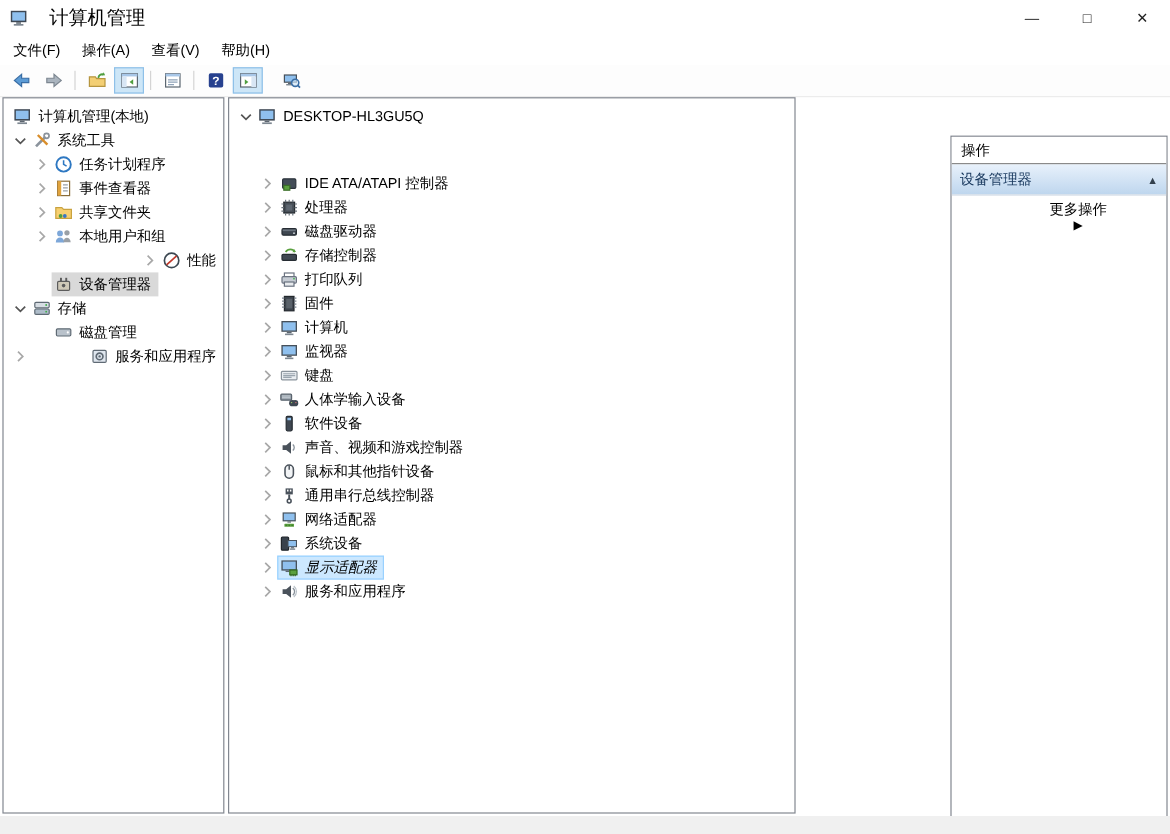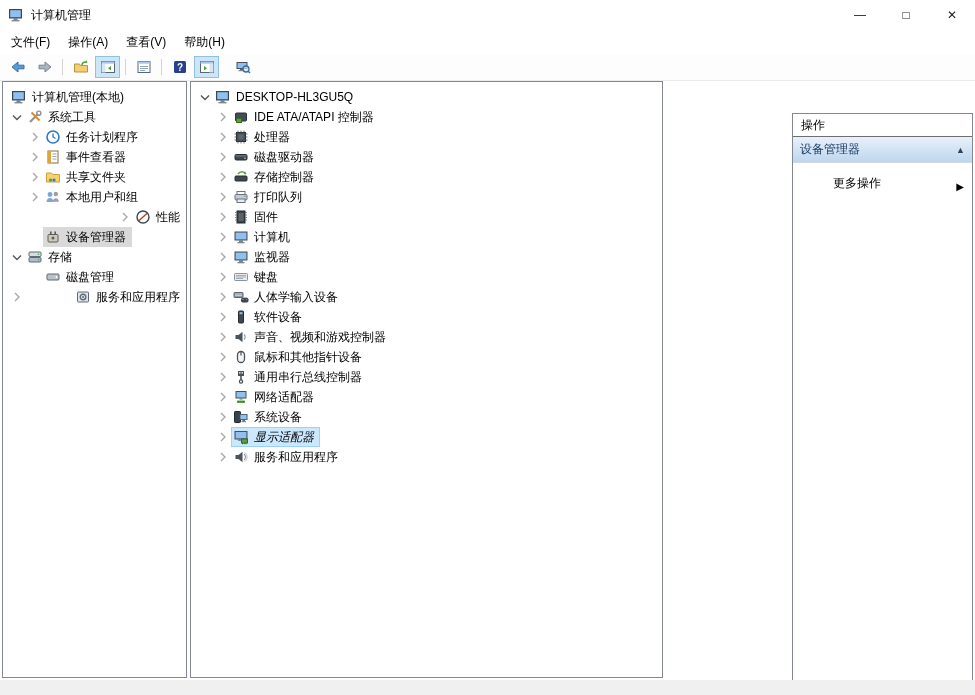--- a/index.html
+++ b/index.html
@@ -4,21 +4,21 @@
 <style>
   html,body{margin:0;padding:0;}
   body{
     width:975px;height:695px;position:relative;overflow:hidden;
     background:#ffffff;color:#000;
     font-family:"Liberation Sans","DejaVu Sans",sans-serif;font-size:12px;
   }
   
   .titlebar{height:30px;display:flex;align-items:center;background:#fff;}
   .title-icon{width:16px;height:16px;margin-left:8px;flex:none;}
-  .title-text{margin-left:7px;font-size:12px;text-align:right;}
+  .title-text{margin-left:17px;font-size:16px;text-align:right;}
   .win-controls{margin-left:auto;display:flex;height:100%;}
   .win-btn{width:46px;height:100%;display:flex;align-items:center;justify-content:center;
     font-size:12px;color:#222;cursor:default;}
   
   .menubar{height:24px;display:flex;align-items:center;padding-left:2px;background:#fff;}
   .menu-item{padding:4px 9px;}
   
   .toolbar{height:26px;display:flex;align-items:center;padding-left:4px;background:#fdfdfd;
     border-bottom:1px solid #ececec;}
   .tb-btn{width:25px;height:22px;display:flex;align-items:center;justify-content:center;
@@ -41,21 +41,21 @@
   .sel.blue{background:#cce8ff;border-color:#99d1ff;}
   .ic{width:16px;height:16px;flex:none;margin-right:5px;display:flex;align-items:center;justify-content:center;}
   .lb{padding-right:2px;}
   
   .actions-header{height:22px;line-height:22px;padding-left:8px;border-bottom:1px solid #6e6e6e;
     background:#fff;}
   .actions-section{height:25px;display:flex;align-items:center;padding:0 7px;
     background:linear-gradient(#e8f1fb,#bed6ee);border-bottom:1px solid #cfd9e4;}
   .actions-section-label{flex:1;color:#16365c;}
   .collapse-glyph{font-size:9px;color:#33404d;}
-  .more-row{height:26px;display:flex;align-items:flex-end;padding:3px 8px 0 40px;}
+  .more-row{height:26px;display:flex;align-items:center;padding:3px 8px 0 40px;flex-direction:column;}
   .more-label{flex:1;}
   .more-glyph{font-size:10px;color:#000;}
   
   .statusbar{position:absolute;left:0;top:680px;width:975px;height:15px;background:#f0f0f0;}
   svg{display:block;}
 </style>
 </head>
 <body>
 
 <div class="titlebar">
@@ -354,21 +354,21 @@
             <svg width="16" height="16" viewBox="0 0 16 16" xmlns="http://www.w3.org/2000/svg">
               <rect x="1" y="2" width="13" height="9.5" fill="#3e4854"></rect>
               <rect x="2.2" y="3.2" width="10.6" height="7" fill="#8fc0ee"></rect>
               <rect x="5.5" y="11.5" width="4" height="1.3" fill="#5c6670"></rect>
               <rect x="3.5" y="13" width="8" height="1.4" fill="#7d8791"></rect>
             </svg>
           </span>
           <span class="lb">DESKTOP-HL3GU5Q</span>
         </span>
       </div>
-      <div class="row" style="padding-left: 24px;">
+      <div class="row" style="padding-left: 24px; margin-top: 36px;">
         <span class="tw">
           <svg width="16" height="16" viewBox="0 0 16 16" xmlns="http://www.w3.org/2000/svg">
             <path d="M6 4l4 4-4 4" fill="none" stroke="#a8a8a8" stroke-width="1.4"></path>
           </svg>
         </span>
         <span class="sel">
           <span class="ic">
             <svg width="16" height="16" viewBox="0 0 16 16" xmlns="http://www.w3.org/2000/svg">
               <rect x="2.5" y="4" width="11" height="8" rx="1" fill="#434d58" stroke="#2c343c"></rect>
               <rect x="3.5" y="9.5" width="5" height="4" fill="#5aa03e" stroke="#3a6e28"></rect>

